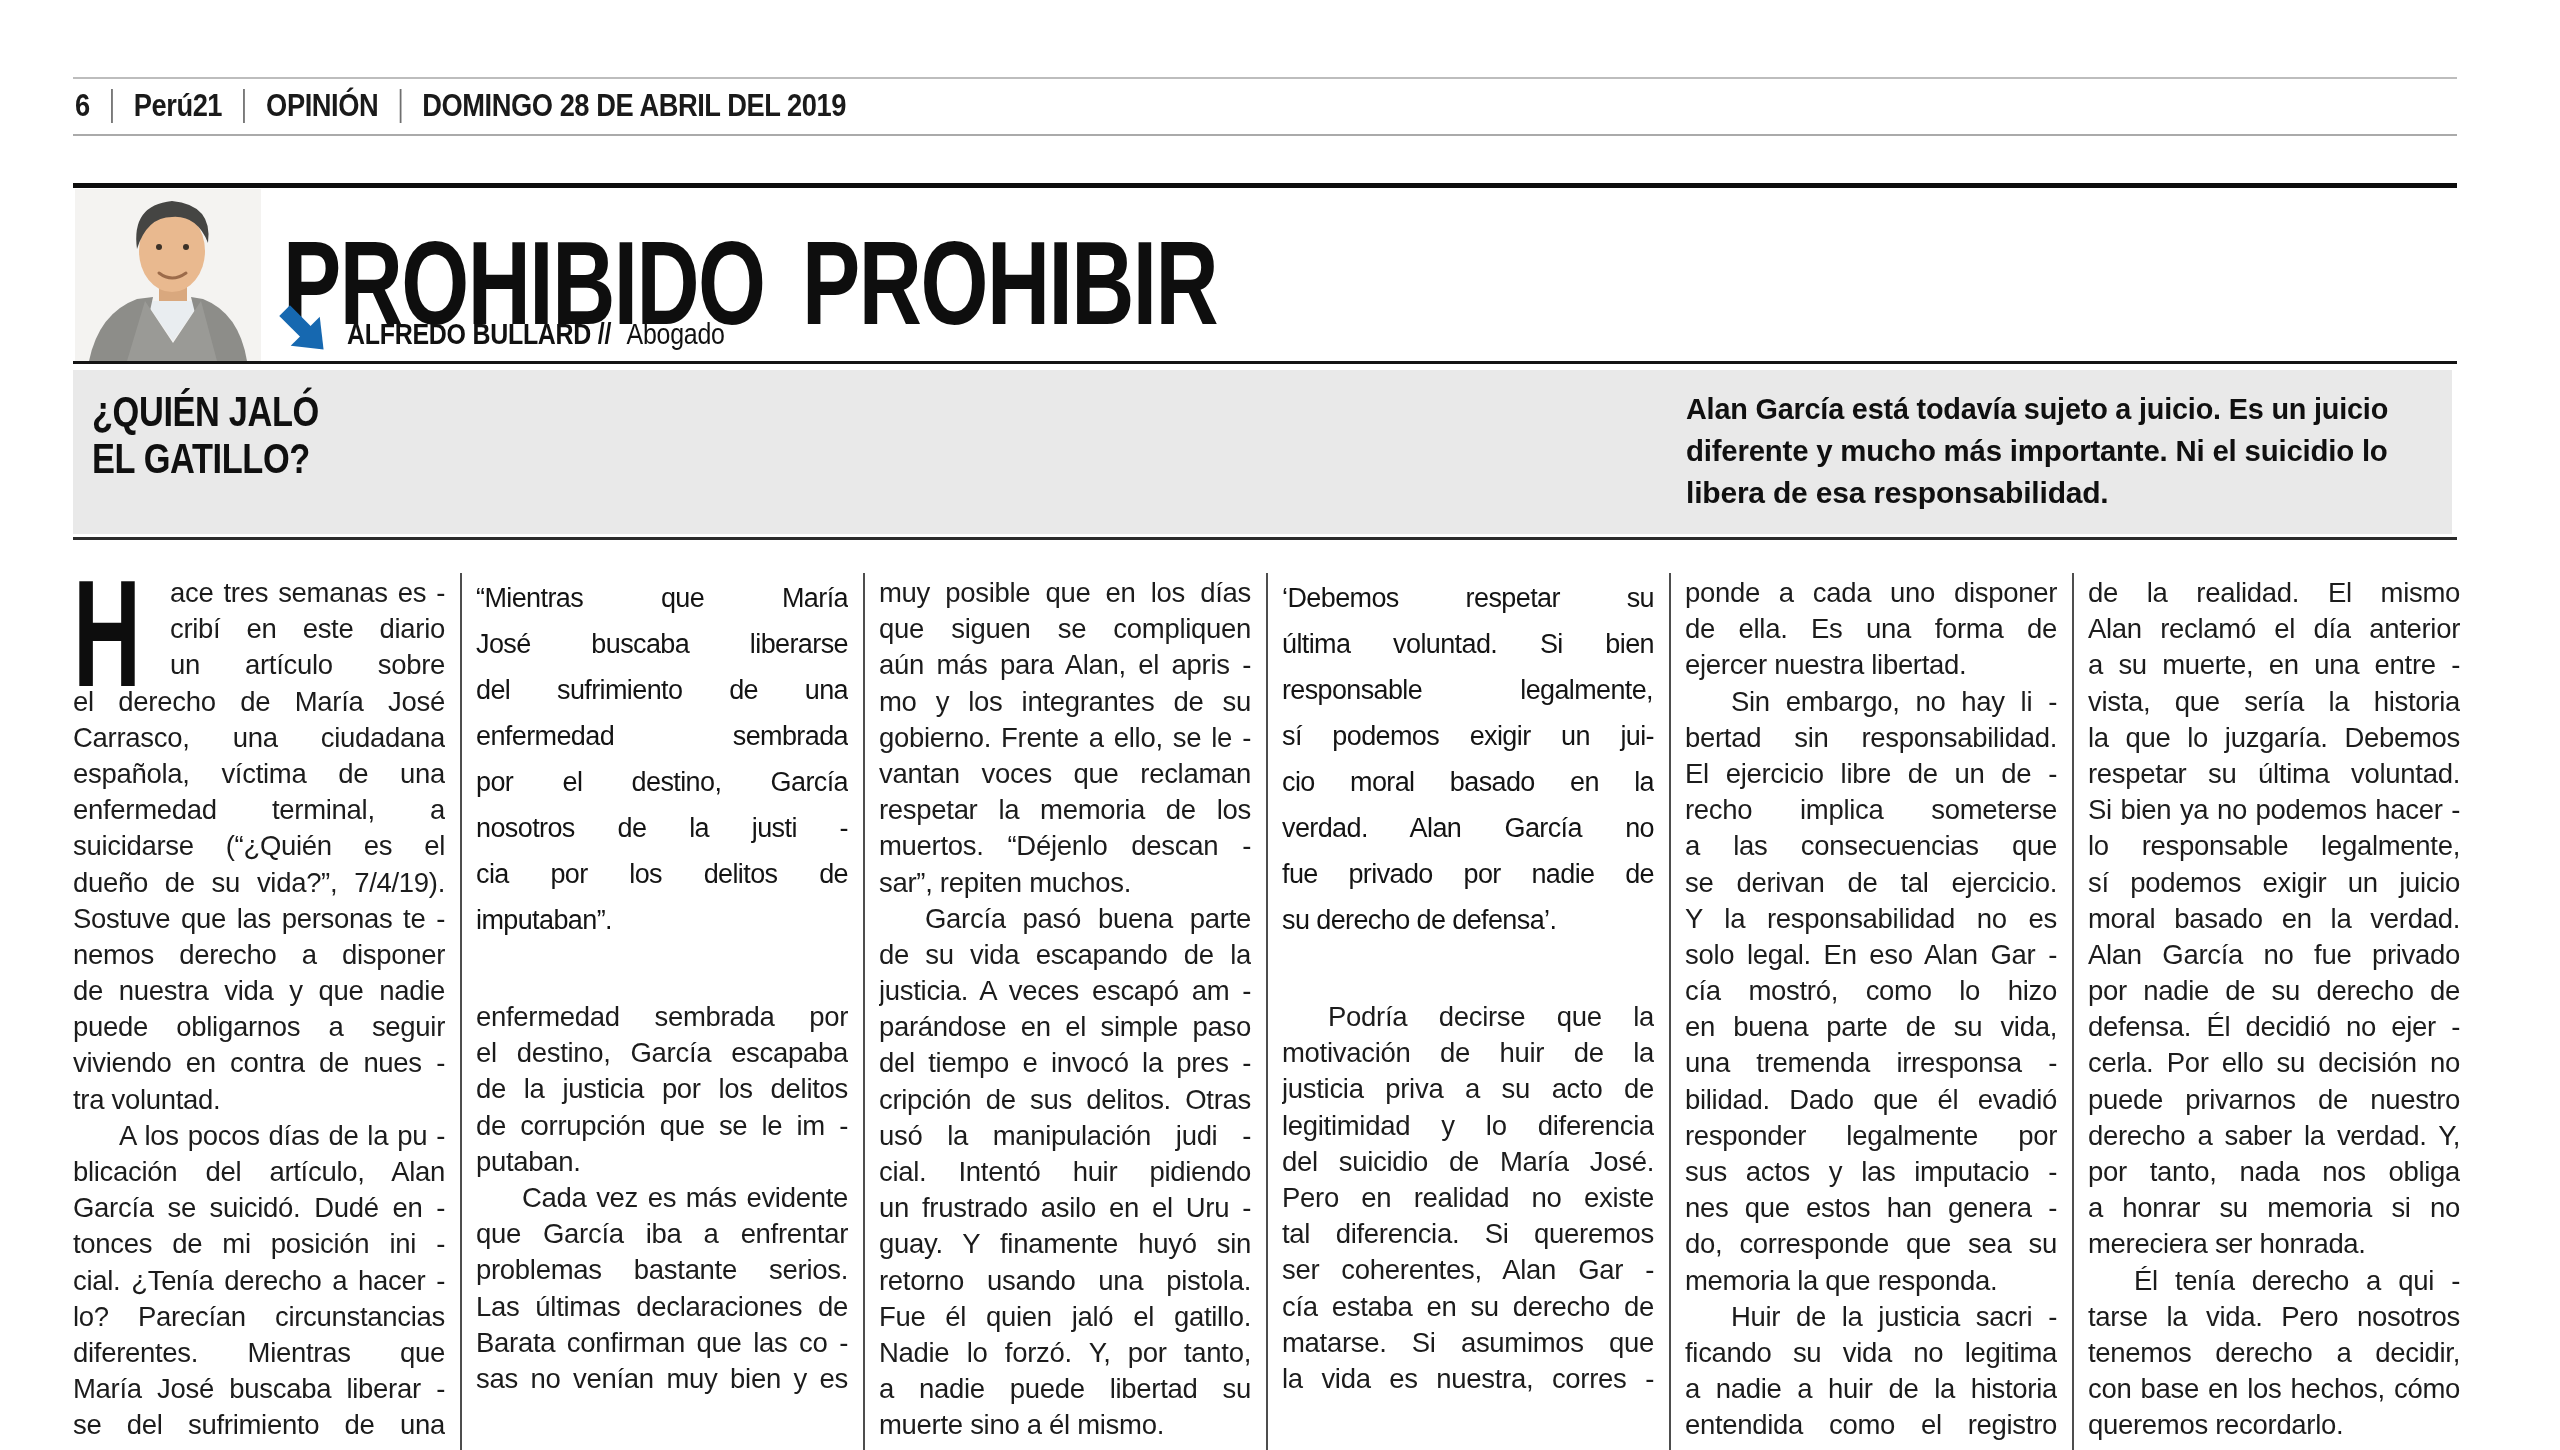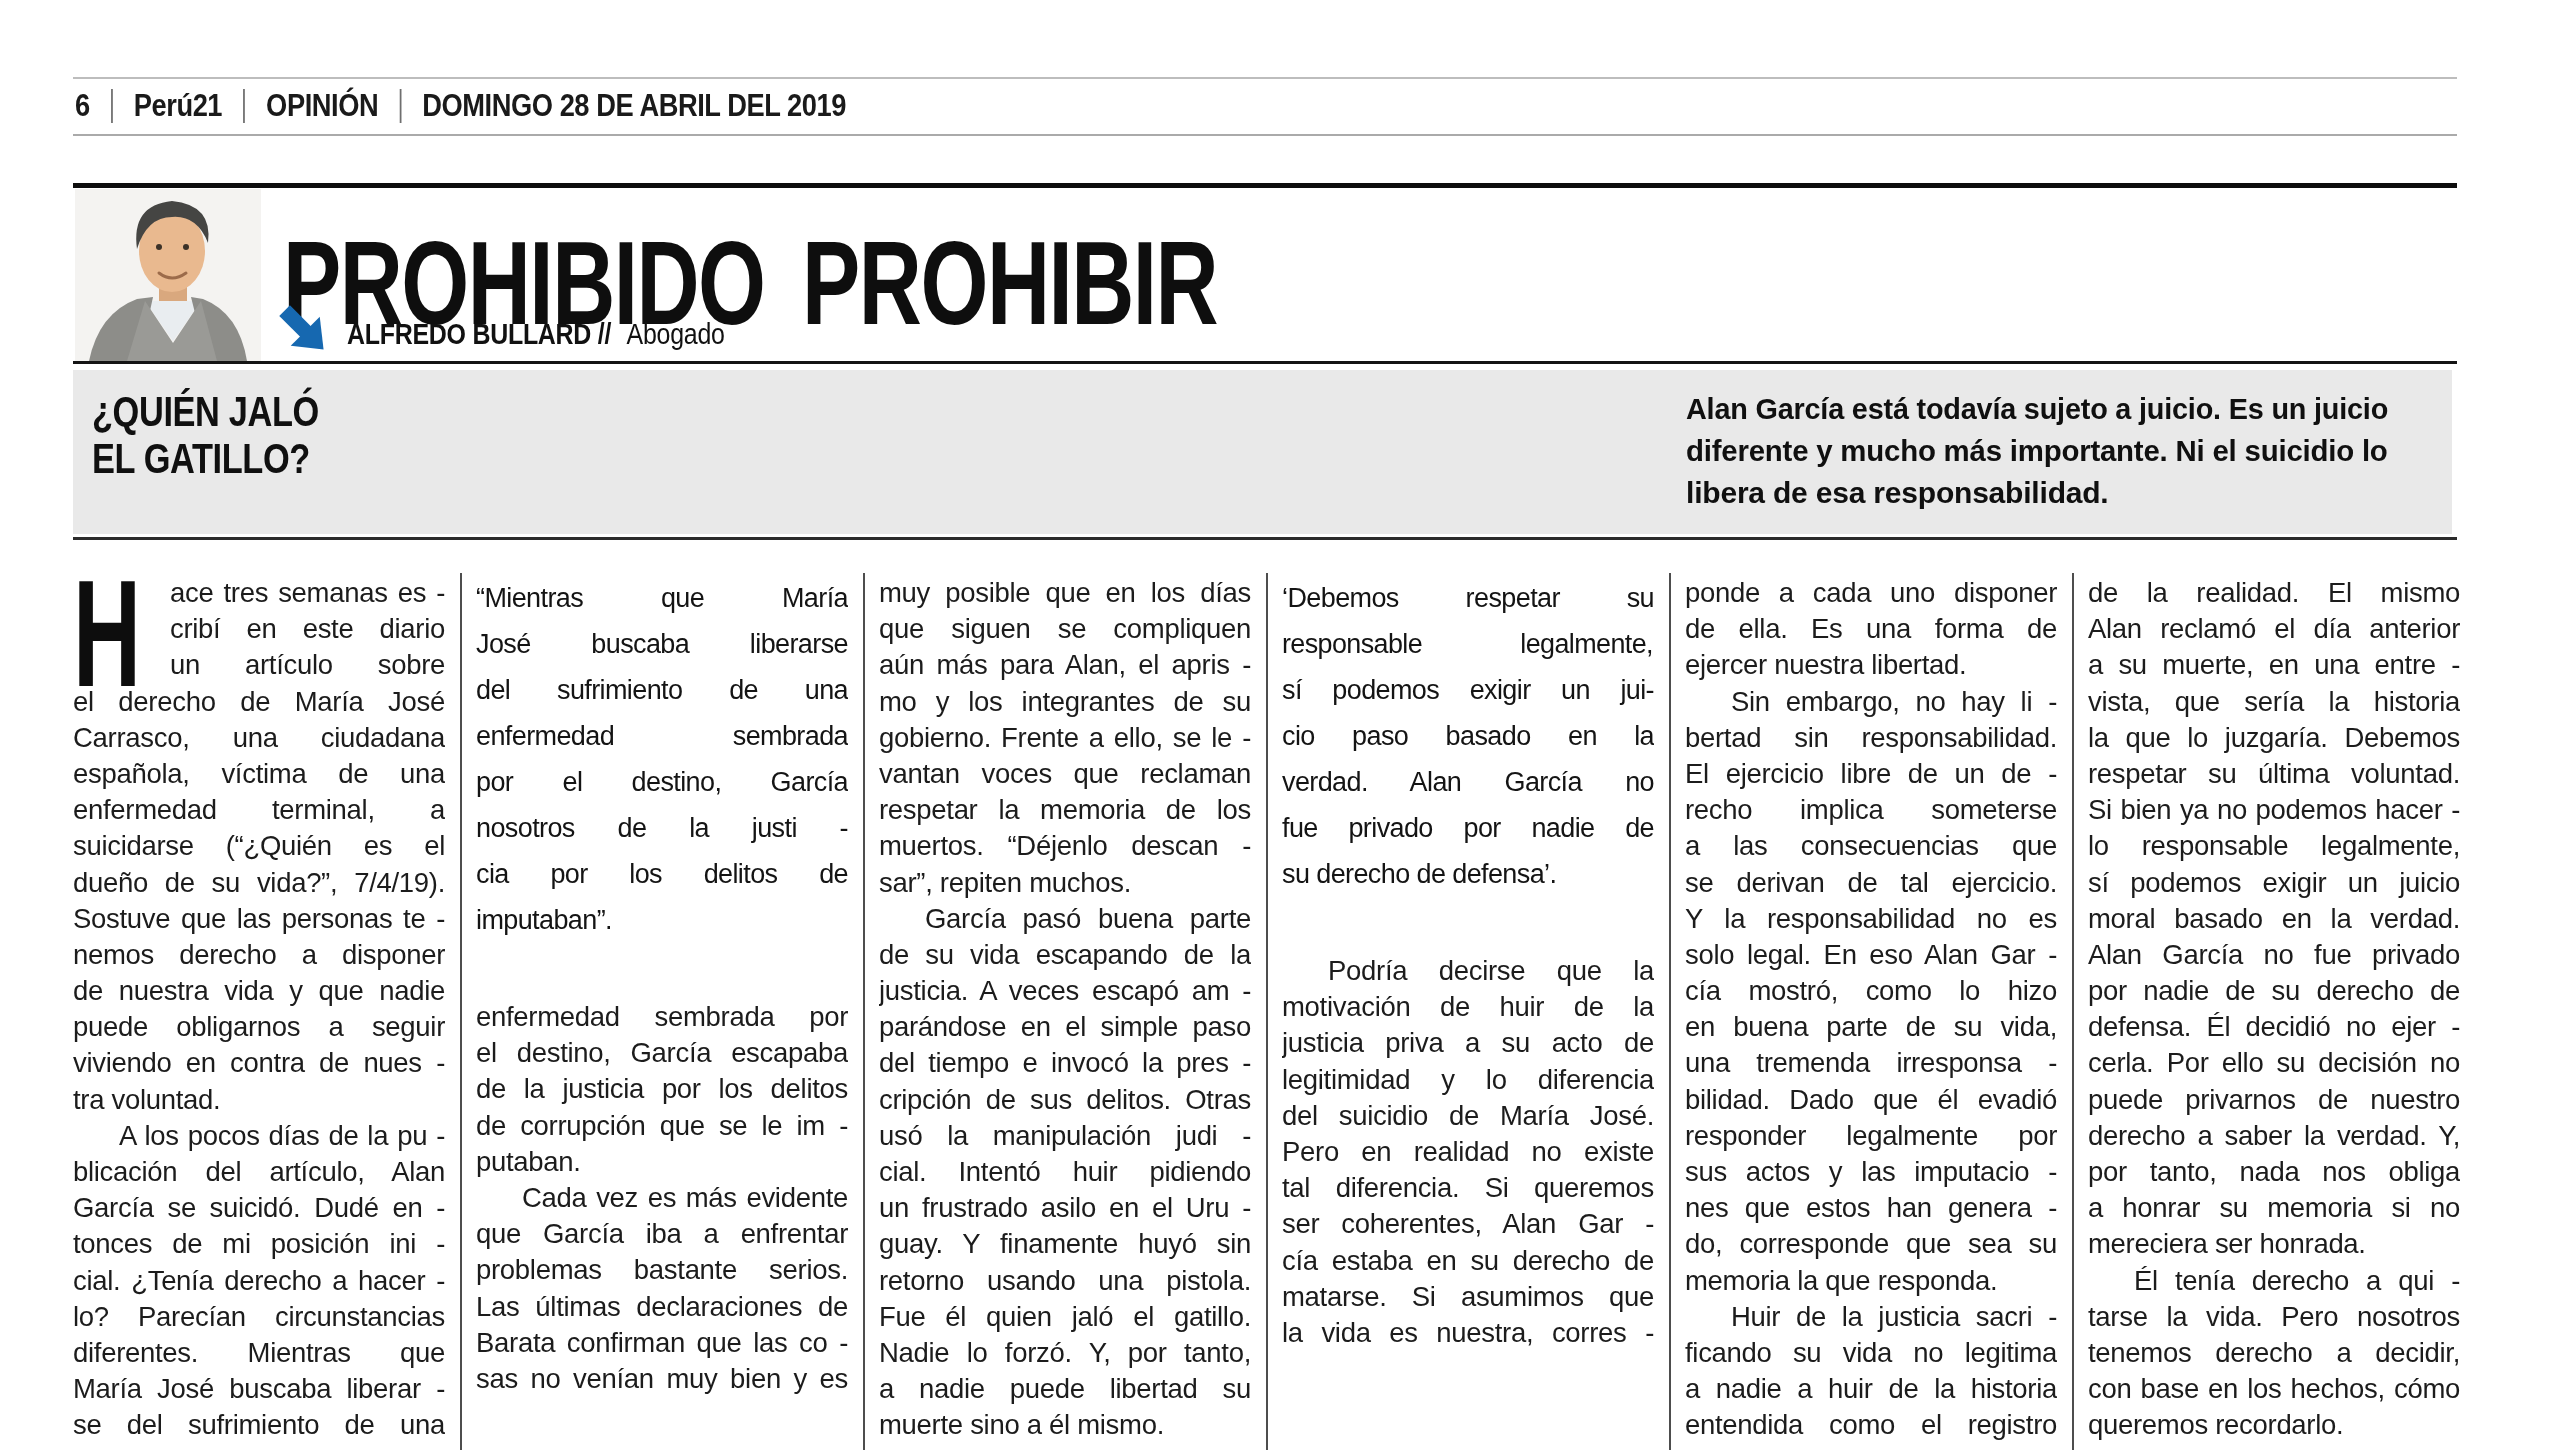--- a/index.html
+++ b/index.html
@@ -197,23 +197,24 @@
           <div class="ln j">Fue él quien jaló el gatillo.</div>
           <div class="ln j">Nadie lo forzó. Y, por tanto,</div>
           <div class="ln j">a nadie puede libertad su</div>
           <div class="ln">muerte sino a él mismo.</div>
         </div>
       </div>
       <div class="colrule" style="left: 1265.5px;"></div>
       <div class="col" style="left: 1282px;">
         <div class="blk quote">
           <div class="ln j">‘Debemos respetar su</div>
+          <div class="ln j">última voluntad. Si bien</div>
           <div class="ln j" style="transform: scaleX(0.997319); transform-origin: 0px 50%;">responsable legalmente,</div>
           <div class="ln j">sí podemos exigir un jui-</div>
-          <div class="ln j">cio paso basado en la</div>
+          <div class="ln j">cio moral basado en la</div>
           <div class="ln j">verdad. Alan García no</div>
           <div class="ln j">fue privado por nadie de</div>
           <div class="ln">su derecho de defensa’.</div>
         </div>
         <div class="blk body">
           <div class="ln j ind">Podría decirse que la</div>
           <div class="ln j">motivación de huir de la</div>
           <div class="ln j">justicia priva a su acto de</div>
           <div class="ln j">legitimidad y lo diferencia</div>
           <div class="ln j">del suicidio de María José.</div>

